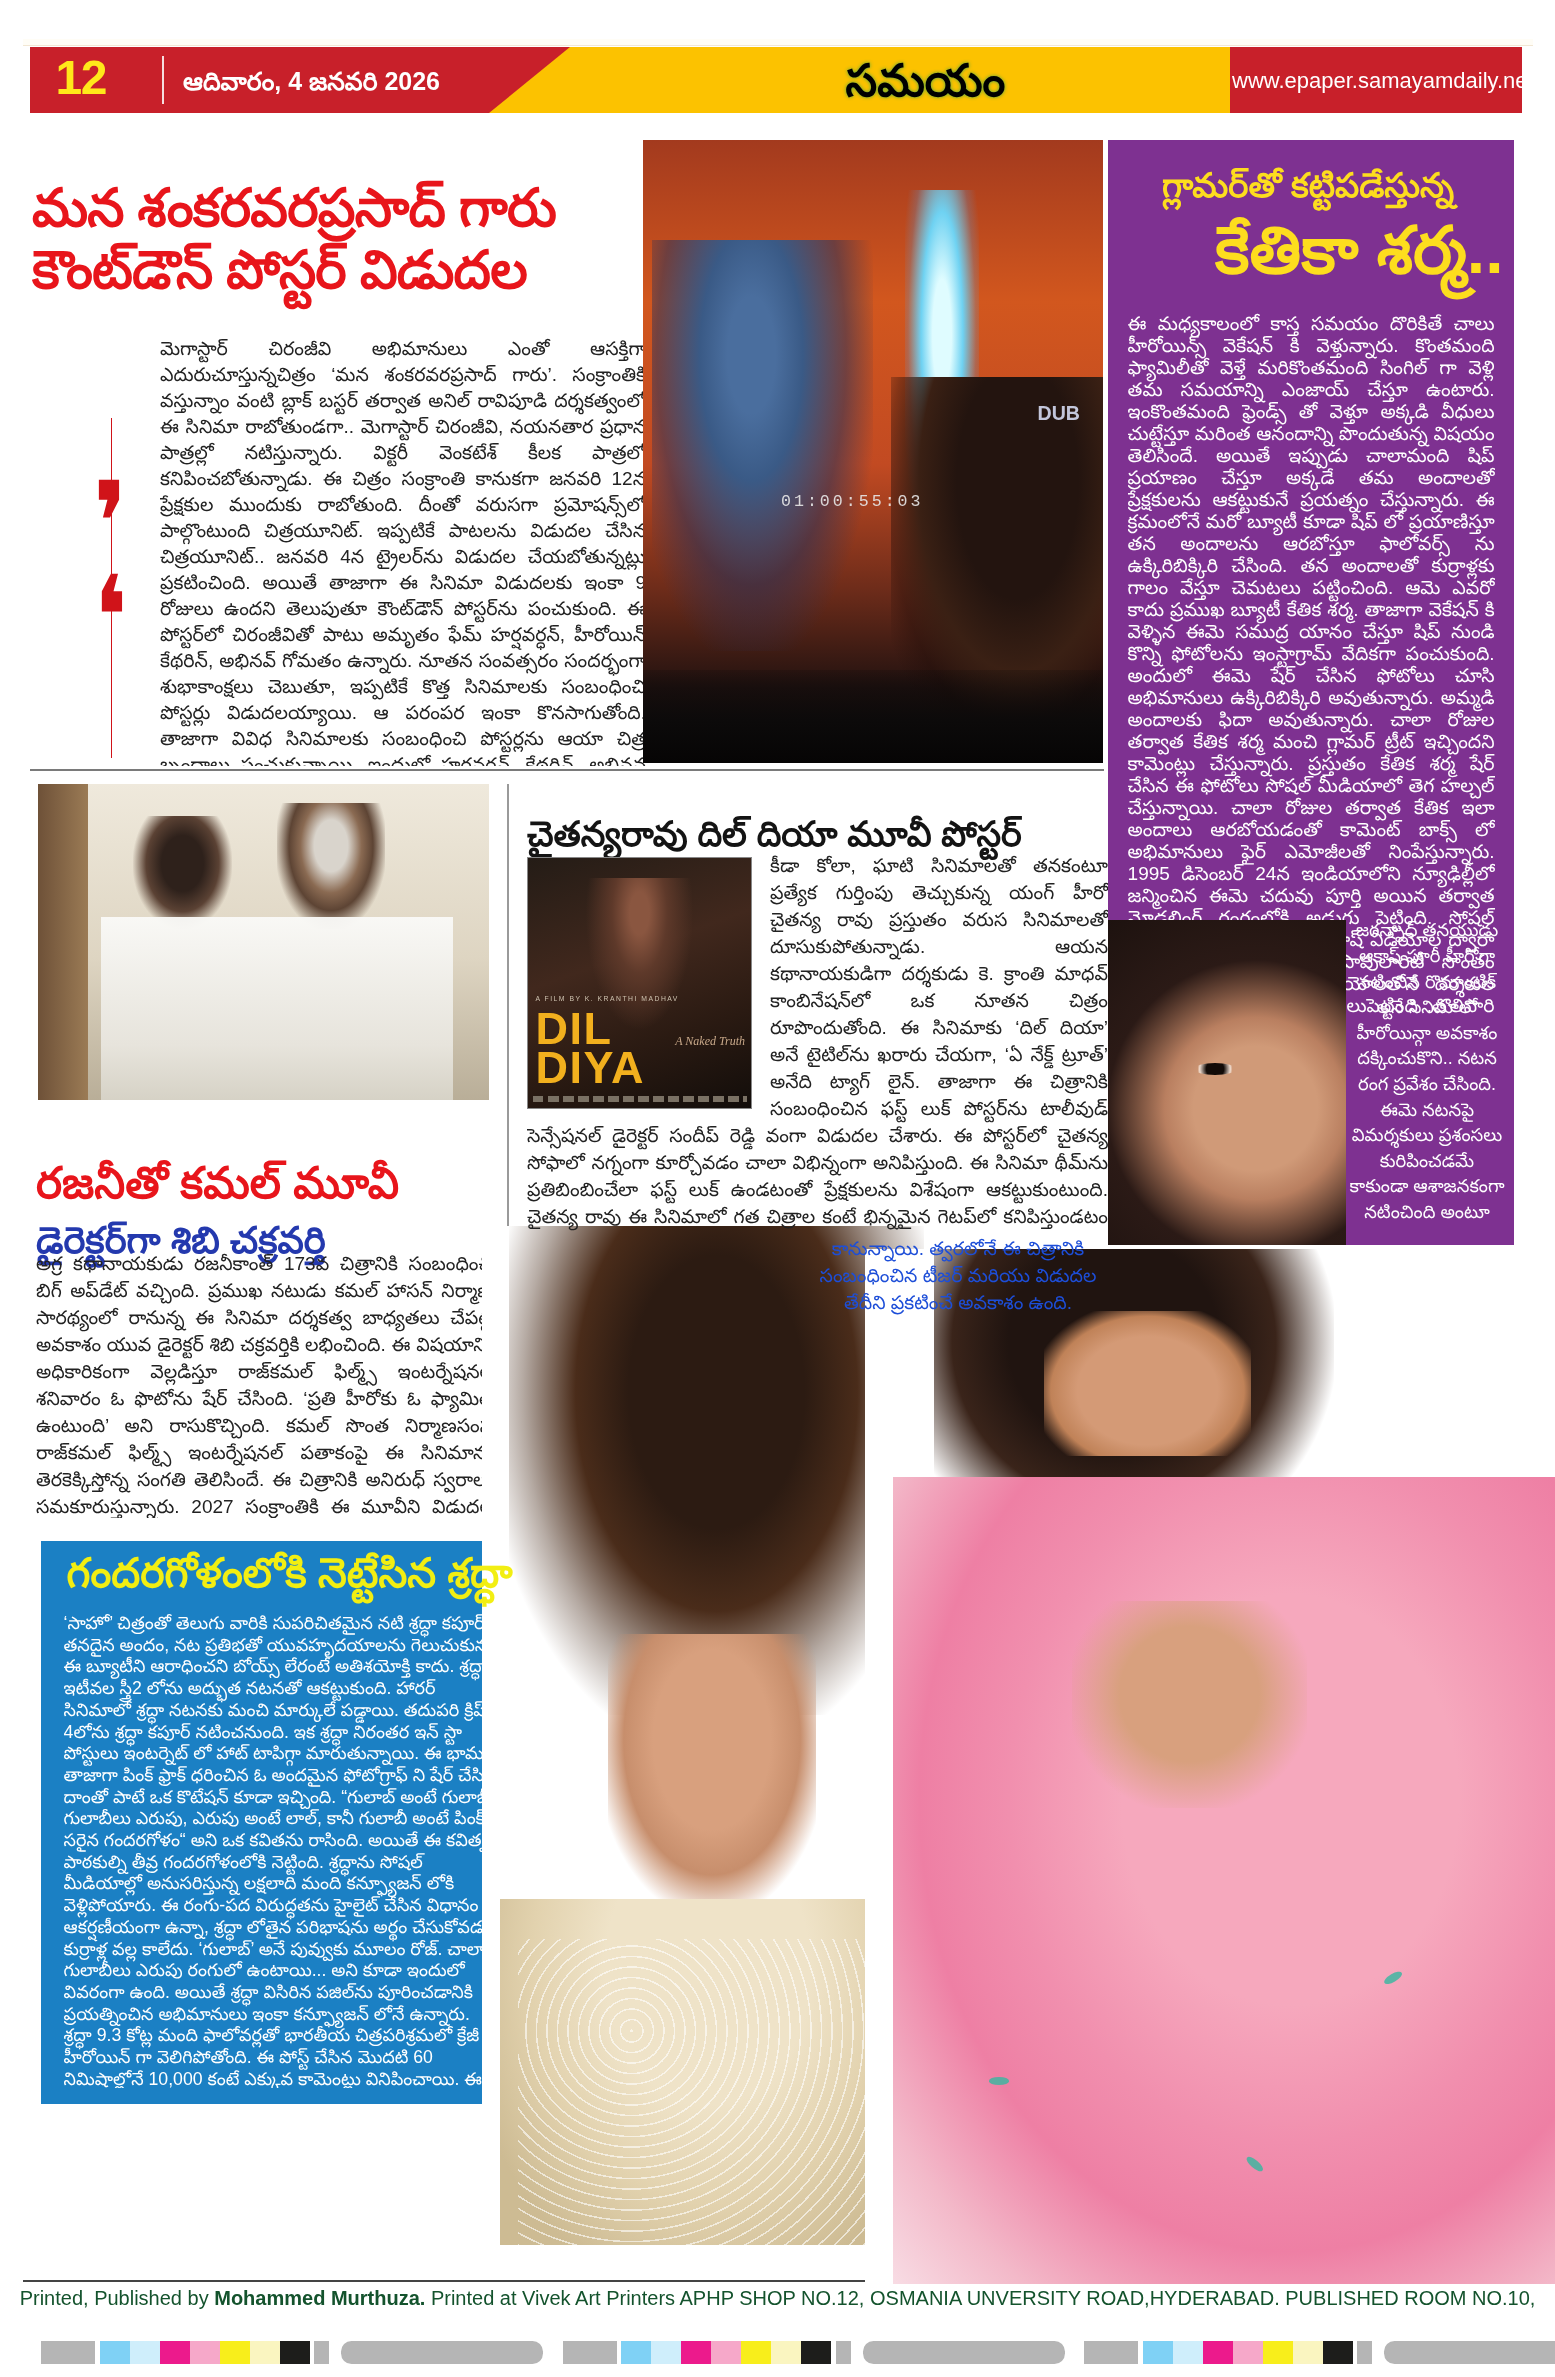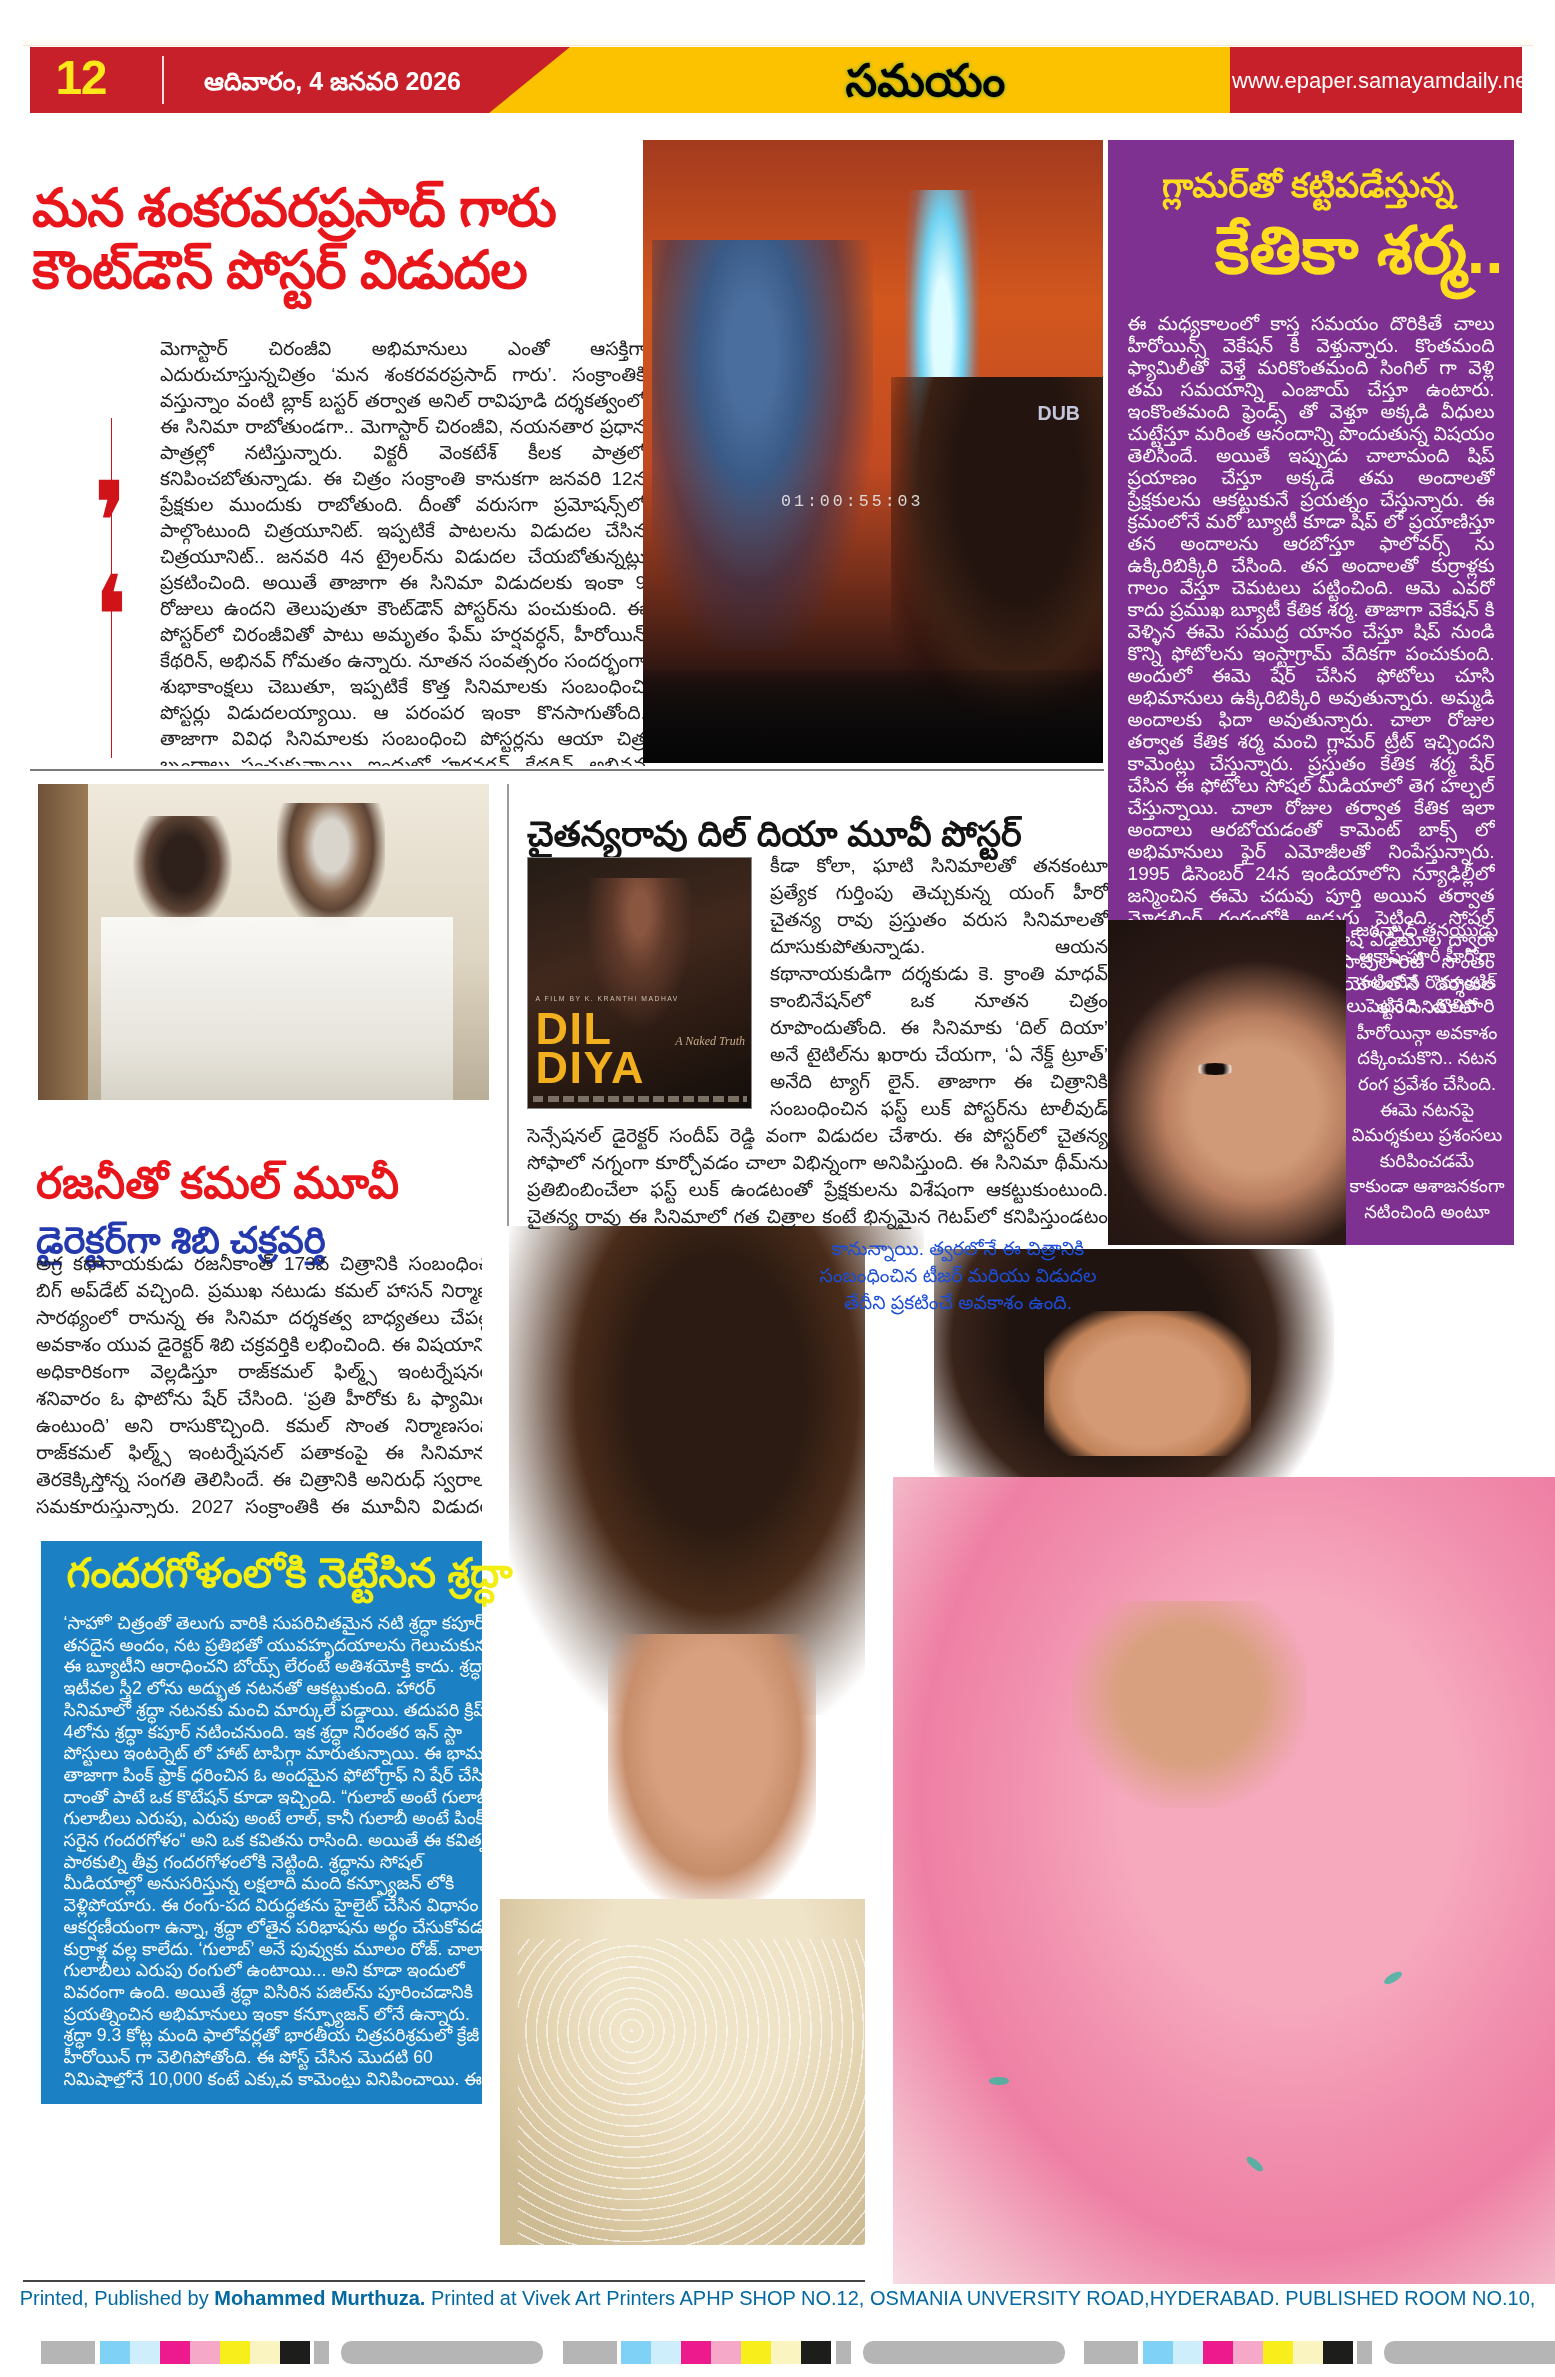--- a/index.html
+++ b/index.html
@@ -9,21 +9,21 @@
 
   
   .top-strip{left:22.6px;top:39px;width:1510px;height:6px;background:#fffdf6;border-bottom:0.8px solid #f2e7d4;}
 
   
   .masthead{left:30px;top:47px;width:1492px;height:66px;background:#c8202a;}
   .mh-yellow{position:absolute;left:459px;top:0;width:741px;height:66px;background:#fcc200;
              clip-path:polygon(81px 0,100% 0,100% 100%,0 100%);}
   .page-num{position:absolute;left:25.6px;top:3px;font-size:48px;font-weight:800;color:#ffe81a;letter-spacing:-1.5px;}
   .mh-divider{position:absolute;left:132px;top:9px;width:1.5px;height:48px;background:rgba(255,255,255,.85);}
-  .mh-date{position:absolute;left:174px;top:19.6px;font-size:25px;font-weight:700;color:#ffffff;}
+  .mh-date{position:absolute;left:153px;top:19.6px;font-size:25px;font-weight:700;color:#ffffff;}
   .mh-title{position:absolute;left:745px;top:7.5px;width:301px;text-align:center;font-size:45px;font-weight:800;
             color:#000000;text-shadow:0 0 3.8px rgba(31,157,75,.85);}
   .mh-url{position:absolute;left:1202px;top:21px;width:287px;text-align:center;font-size:22px;color:#ffffff;}
 
   
   .a1-headline{left:32px;top:141px;width:633px;font-size:53px;line-height:1.18;font-weight:800;color:#e8151b;letter-spacing:-0.8px;}
   .a1-body{left:160px;top:336px;width:486px;height:430px;font-size:19px;line-height:26px;text-align:justify;color:#222;overflow:hidden;}
   .pull-quote{left:84px;top:418px;width:53px;height:340px;}
   .pull-quote .line{position:absolute;left:50%;top:0;bottom:0;width:1.5px;background:#d01319;}
   .pq-glyph{position:absolute;left:0;width:53px;text-align:center;color:#d01319;
@@ -112,21 +112,21 @@
   .kt-face{position:absolute;left:26%;top:6%;width:30%;height:14%;
            background:radial-gradient(ellipse at 50% 55%,#d49a76 0 48%,#c08258 66%,rgba(0,0,0,0) 80%);}
   .kt-saree{position:absolute;left:4%;right:0;top:22%;height:78%;
            background:radial-gradient(ellipse at 60% 40%,#f6a8bd 0 30%,#f18fae 50%,#ee7fa4 66%,#f3b9c9 85%,#f8dce4 100%);}
   .kt-skin{position:absolute;left:30%;top:34%;width:34%;height:20%;
            background:radial-gradient(ellipse at 50% 45%,#d8a07e 0 42%,rgba(0,0,0,0) 75%);}
   .kt-leaf{position:absolute;width:19.6px;height:7.5px;border-radius:50%;background:#35b8a0;opacity:.8;}
 
   
   .f-rule{left:22.6px;top:2280px;width:1510px;height:1.5px;background:#444;}
-  .f-line{left:0;width:1555px;text-align:center;font-size:20px;color:#0369a1;}
+  .f-line{left:0;width:1555px;text-align:center;font-size:20px;color:#14532d;}
   .f1{top:2287px;} .f2{top:2314px;}
   .f-bold{font-weight:800;}
 
   
   .calbar{left:41px;top:2341px;width:1475px;height:22.6px;display:flex;gap:19.6px;}
   .calgroup{display:flex;height:22.6px;}
   .cseg{height:22.6px;}
   .c-gray{width:54px;background:#b5b5b5;margin-right:4.5px;}
   .c-cyan{width:30px;background:#7fd1f5;}
   .c-lcyan{width:30px;background:#cfeefb;}

